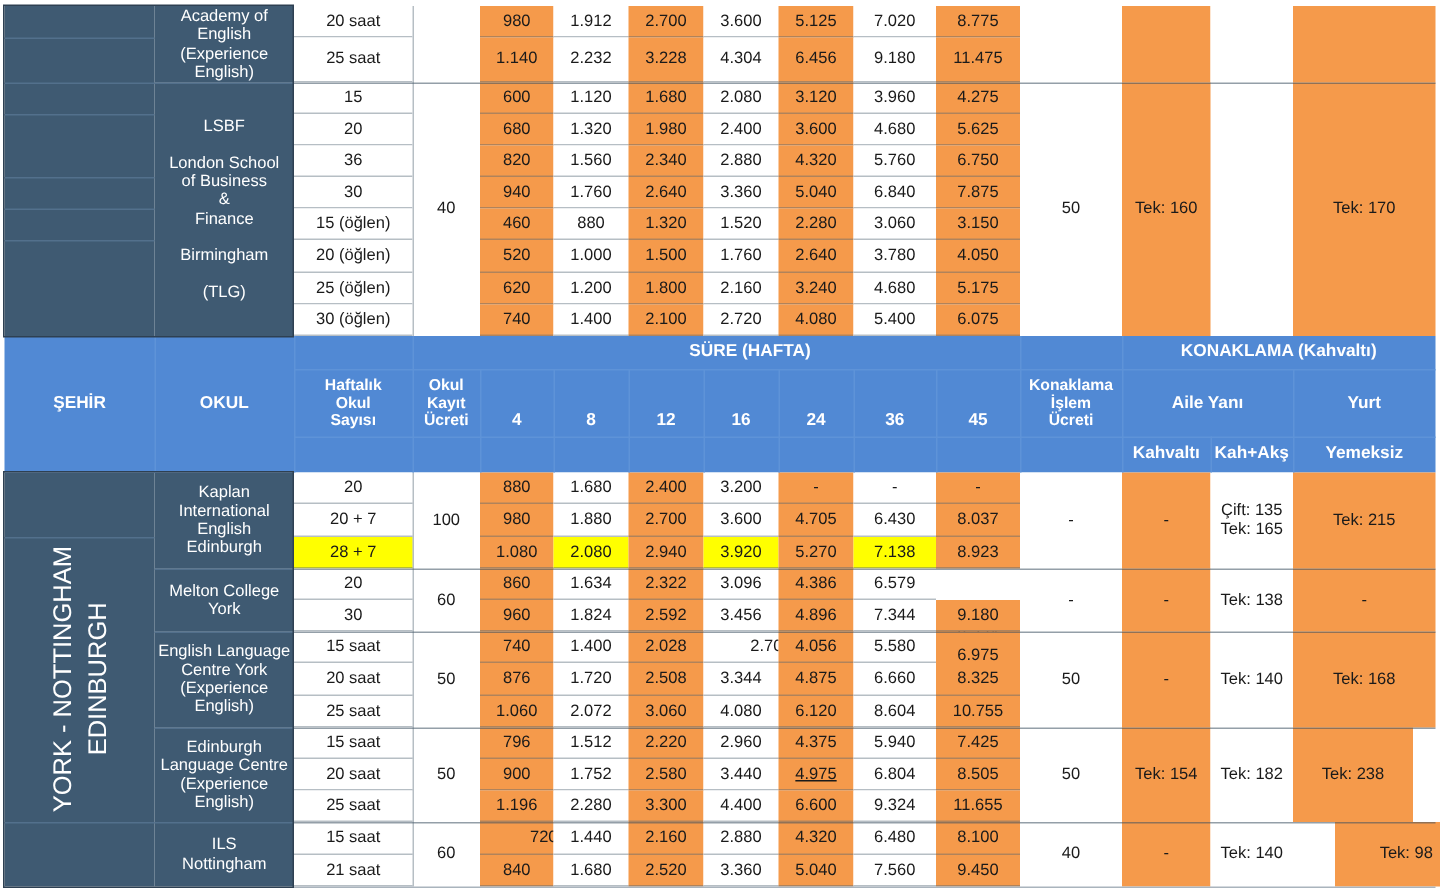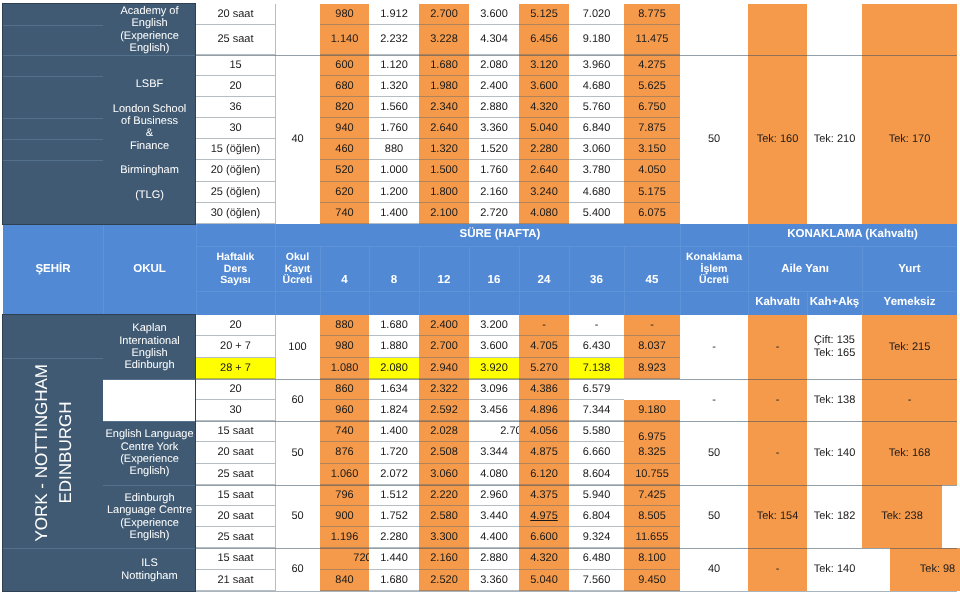--- a/index.html
+++ b/index.html
@@ -138,38 +138,37 @@
     <div class="cell wh num bb" style="left: 569px; top: 203px; width: 55px; height: 21px;">5.400</div>
     <div class="cell or num bb" style="left: 624px; top: 203px; width: 56px; height: 21px;">6.075</div>
     <div class="cell wh num" style="left: 275px; top: 4px; width: 45px; height: 51px;"></div>
     <div class="cell wh num" style="left: 680px; top: 4px; width: 68px; height: 51px;"></div>
     <div class="cell or num" style="left: 748px; top: 4px; width: 59px; height: 51px;"></div>
     <div class="cell wh num" style="left: 807px; top: 4px; width: 55px; height: 51px;"></div>
     <div class="cell or num" style="left: 862px; top: 4px; width: 95px; height: 51px;"></div>
     <div class="cell wh num" style="left: 275px; top: 55px; width: 45px; height: 169px;">40</div>
     <div class="cell wh num" style="left: 680px; top: 55px; width: 68px; height: 169px;">50</div>
     <div class="cell or num" style="left: 748px; top: 55px; width: 59px; height: 169px;">Tek: 160</div>
-    <div class="cell wh num" style="left: 807px; top: 55px; width: 55px; height: 169px;">Tek: 210</div>
     <div class="cell or num" style="left: 862px; top: 55px; width: 95px; height: 169px;">Tek: 170</div>
     <div class="dline" style="left: 103px; top: 55px; width: 93px;"></div>
     <div class="hline2" style="left: 196px; top: 55px; width: 761px;"></div>
     <div class="dline" style="left: 3px; top: 25px; width: 100px;"></div>
     <div class="dline" style="left: 3px; top: 55px; width: 100px;"></div>
     <div class="dline" style="left: 3px; top: 76px; width: 100px;"></div>
     <div class="dline" style="left: 3px; top: 118px; width: 100px;"></div>
     <div class="dline" style="left: 3px; top: 139px; width: 100px;"></div>
     <div class="dline" style="left: 3px; top: 160px; width: 100px;"></div>
     <div class="vline" style="left: 275px; top: 4.3px; height: 219.7px;"></div>
     <div class="cell lb" style="left: 3px; top: 224px; width: 954px; height: 91px;"></div>
     <div class="cell lb tr hdrb" style="left: 320px; top: 224px; width: 360px; height: 22px;">SÜRE (HAFTA)</div>
     <div class="cell lb tr hdrb" style="left: 748px; top: 224px; width: 209px; height: 22px;">KONAKLAMA (Kahvaltı)</div>
     <div class="cell lb tr hdrb" style="left: 3px; top: 224px; width: 100px; height: 91px;">ŞEHİR</div>
     <div class="cell lb tr hdrb" style="left: 103px; top: 224px; width: 93px; height: 91px;">OKUL</div>
     <div class="cell lb tr hdr" style="left: 196px; top: 224px; width: 79px; height: 91px;">Haftalık
-Ders
+Okul
 Sayısı</div>
     <div class="cell lb tr hdr" style="left: 275px; top: 224px; width: 45px; height: 91px;">Okul
 Kayıt
 Ücreti</div>
     <div class="cell lb tr hdrb" style="left: 320px; top: 246px; width: 49px; height: 69px;">4</div>
     <div class="cell lb tr hdrb" style="left: 369px; top: 246px; width: 50px; height: 69px;">8</div>
     <div class="cell lb tr hdrb" style="left: 419px; top: 246px; width: 50px; height: 69px;">12</div>
     <div class="cell lb tr hdrb" style="left: 469px; top: 246px; width: 50px; height: 69px;">16</div>
     <div class="cell lb tr hdrb" style="left: 519px; top: 246px; width: 50px; height: 69px;">24</div>
     <div class="cell lb tr hdrb" style="left: 569px; top: 246px; width: 55px; height: 69px;">36</div>
@@ -206,20 +205,22 @@
     <div class="cell wh num bb" style="left: 569px; top: 336px; width: 55px; height: 22px;">6.430</div>
     <div class="cell or num bb" style="left: 624px; top: 336px; width: 56px; height: 22px;">8.037</div>
     <div class="cell yl hrs bb" style="left: 196px; top: 358px; width: 79px; height: 21px;">28 + 7</div>
     <div class="cell or num bb" style="left: 320px; top: 358px; width: 49px; height: 21px;">1.080</div>
     <div class="cell yl num bb" style="left: 369px; top: 358px; width: 50px; height: 21px;">2.080</div>
     <div class="cell or num bb" style="left: 419px; top: 358px; width: 50px; height: 21px;">2.940</div>
     <div class="cell yl num bb" style="left: 469px; top: 358px; width: 50px; height: 21px;">3.920</div>
     <div class="cell or num bb" style="left: 519px; top: 358px; width: 50px; height: 21px;">5.270</div>
     <div class="cell yl num bb" style="left: 569px; top: 358px; width: 55px; height: 21px;">7.138</div>
     <div class="cell or num bb" style="left: 624px; top: 358px; width: 56px; height: 21px;">8.923</div>
+    <div class="cell db sch" style="left: 103px; top: 379px; width: 93px; height: 42px;">Melton College
+York</div>
     <div class="cell wh num" style="left: 275px; top: 379px; width: 45px; height: 42px;">60</div>
     <div class="cell wh hrs bb" style="left: 196px; top: 379px; width: 79px; height: 21px;">20</div>
     <div class="cell or num bb" style="left: 320px; top: 379px; width: 49px; height: 21px;">860</div>
     <div class="cell wh num bb" style="left: 369px; top: 379px; width: 50px; height: 21px;">1.634</div>
     <div class="cell or num bb" style="left: 419px; top: 379px; width: 50px; height: 21px;">2.322</div>
     <div class="cell wh num bb" style="left: 469px; top: 379px; width: 50px; height: 21px;">3.096</div>
     <div class="cell or num bb" style="left: 519px; top: 379px; width: 50px; height: 21px;">4.386</div>
     <div class="cell wh num bb" style="left: 569px; top: 379px; width: 55px; height: 21px;">6.579</div>
     <div class="cell or num bb" style="left: 624px; top: 379px; width: 56px; height: 21px; margin-top: 34px;">8.224</div>
     <div class="cell wh hrs bb" style="left: 196px; top: 400px; width: 79px; height: 21px;">30</div>

